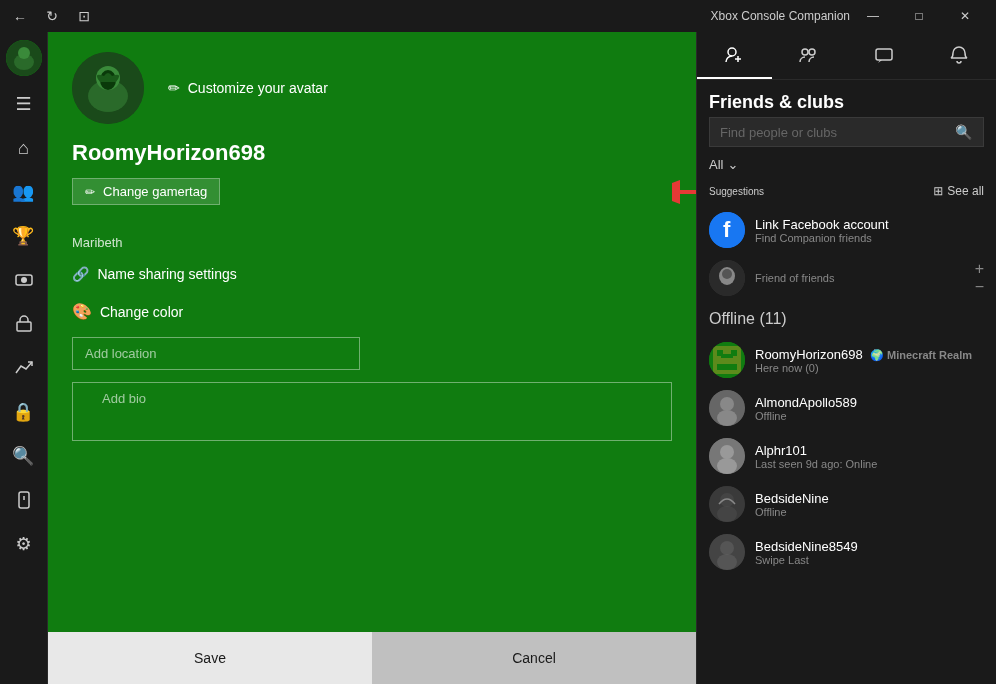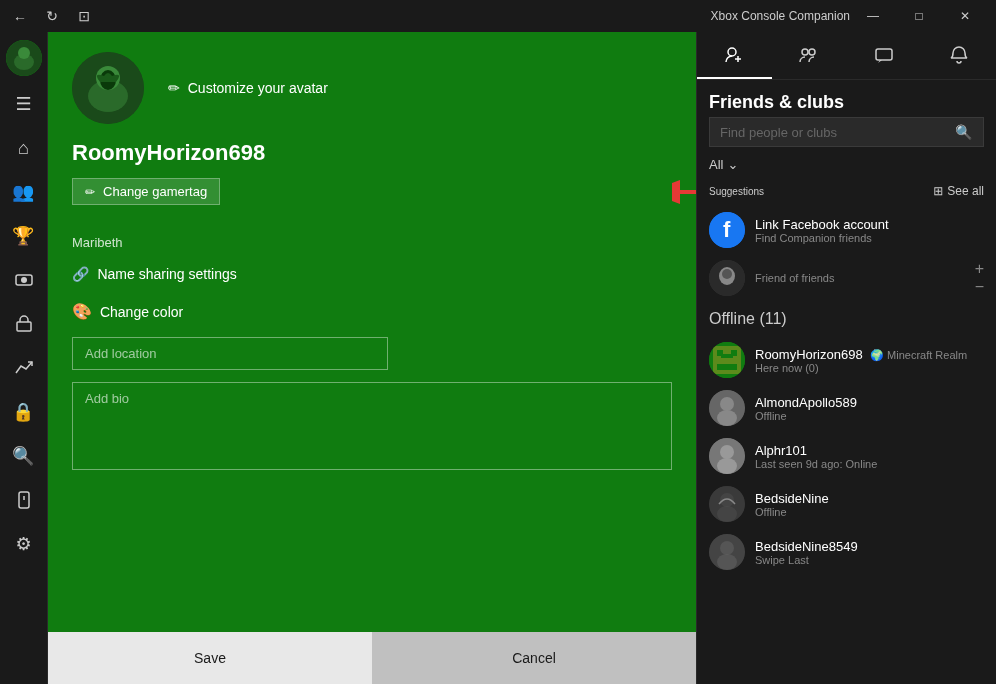--- a/index.html
+++ b/index.html
@@ -143,33 +143,33 @@
       cursor: pointer;
       padding: 4px 0;
     }
 
     .location-input {
       background: transparent;
       border: 1px solid rgba(255,255,255,0.4);
       color: #fff;
       font-size: 13px;
       padding: 8px 12px;
-      width: 316px;
+      width: 288px;
       outline: none;
     }
     .location-input::placeholder { color: rgba(255,255,255,0.6); }
 
     .bio-input {
       background: transparent;
       border: 1px solid rgba(255,255,255,0.4);
       color: #fff;
       font-size: 13px;
-      padding: 8px 12px;
+      padding: 8px 29px;
       width: 100%;
-      height: 88px;
+      height: 59px;
       outline: none;
       resize: none;
       font-family: inherit;
     }
     .bio-input::placeholder { color: rgba(255,255,255,0.6); }
 
     
     .bottom-buttons {
       display: flex;
       height: 52px;
@@ -534,21 +534,21 @@
             <rect x="4" y="4" width="28" height="28" fill="#5c8a1c"></rect>
             <rect x="8" y="8" width="6" height="6" fill="#107c10"></rect>
             <rect x="22" y="8" width="6" height="6" fill="#107c10"></rect>
             <rect x="8" y="22" width="20" height="6" fill="#107c10"></rect>
             <rect x="12" y="12" width="12" height="4" fill="#107c10"></rect>
           </svg>
         </div>
         <div class="friend-info">
           <div class="friend-name">
             <span>RoomyHorizon698</span>
-            <span style="font-size:11px; color:#888; margin-left:4px;">🌍 Minecraft Realm</span>
+            <span style="font-size:11px; color:#888; margin-left:4px;font-weight:bold;">🌍 Minecraft Realm</span>
           </div>
           <div class="friend-status">Here now (0)</div>
         </div>
       </div>
 
       <div class="friend-item">
         <div class="friend-avatar" style="background:#555;">
           <svg width="36" height="36" viewBox="0 0 36 36">
             <circle cx="18" cy="18" r="18" fill="#666"></circle>
             <circle cx="18" cy="14" r="7" fill="#888"></circle>

